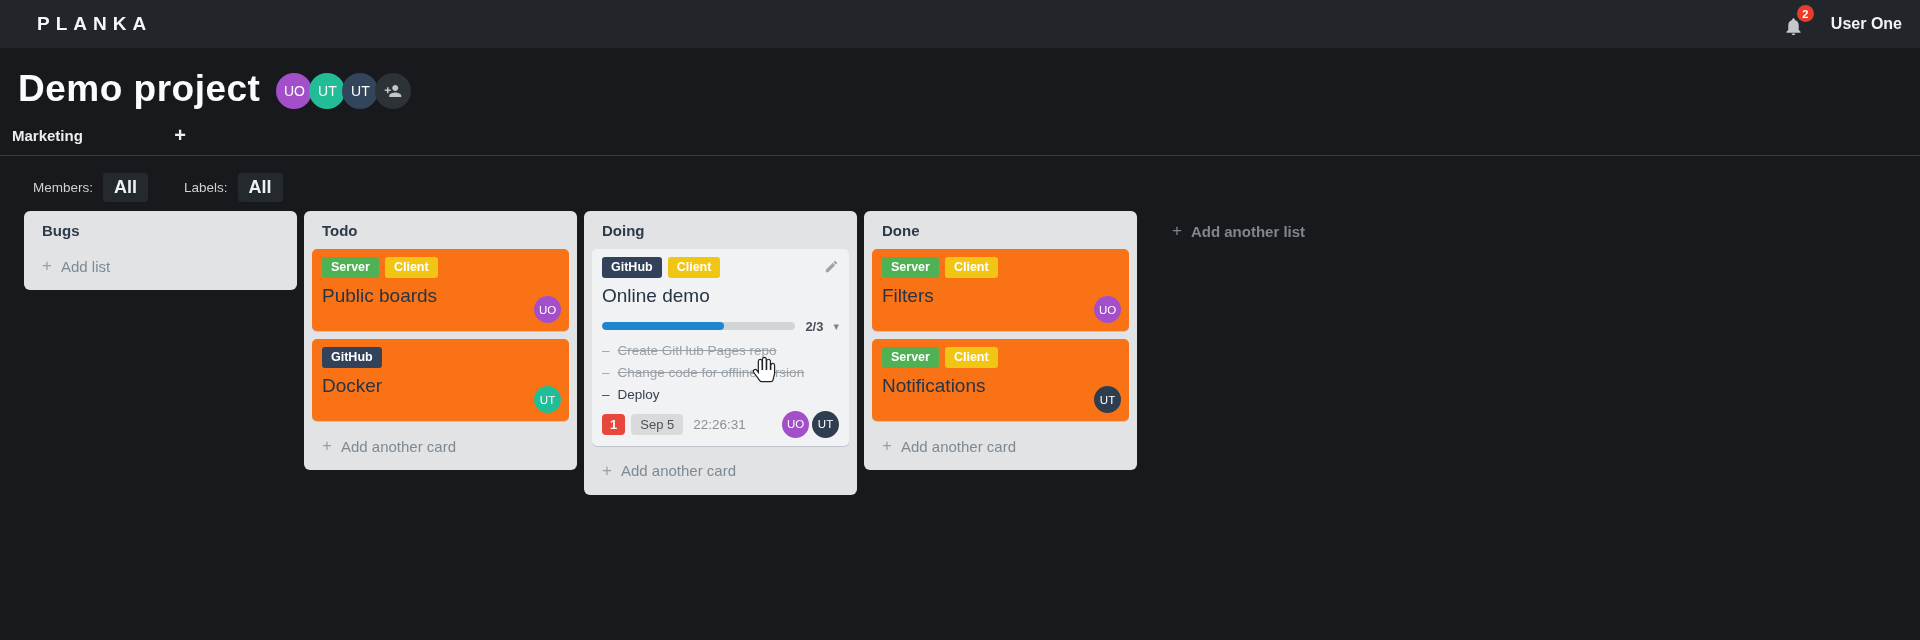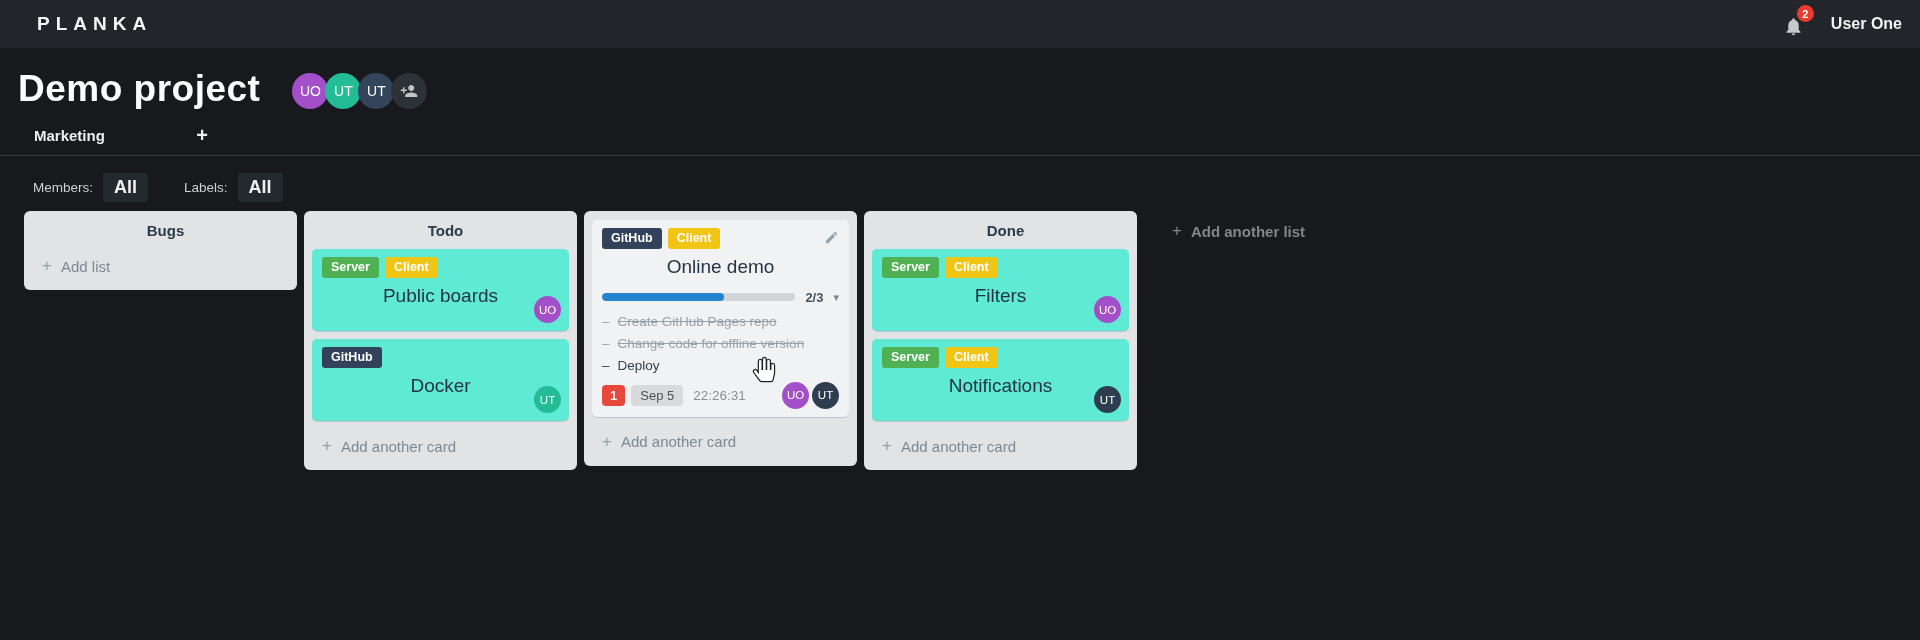--- a/index.html
+++ b/index.html
@@ -27,21 +27,21 @@
   .bell-badge {
     position:absolute; top:-7px; right:-9px;
     background:#eb3b2d; color:#fff; font-size:11px; font-weight:bold;
     min-width:17px; height:17px; border-radius:9px;
     display:flex; align-items:center; justify-content:center; padding:0 4px;
   }
   .username { font-size:16px; font-weight:bold; color:#f2f3f4; cursor:pointer; }
 
   
   .project-header {
-    display:flex; align-items:center; gap:32px;
+    display:flex; align-items:center; gap:16px;
     padding:16px 0 0 18px; height:66px;
   }
   .project-title { font-size:37px; font-weight:bold; color:#fbfcfd; letter-spacing:0.5px; }
   .avatars { display:flex; align-items:center; margin-top:4px; }
   .avatar {
     width:36px; height:36px; border-radius:50%;
     display:flex; align-items:center; justify-content:center;
     font-size:14px; font-weight:normal; color:#fff; margin-left:-3px;
     cursor:pointer;
   }
@@ -49,21 +49,21 @@
   .add-member {
     width:36px; height:36px; border-radius:50%; background:#2d3237;
     display:flex; align-items:center; justify-content:center;
     margin-left:-3px; cursor:pointer;
   }
   .add-member svg { width:18px; height:18px; fill:#c3c5c7; }
 
   
   .tabs {
     display:flex; align-items:stretch; height:40px; margin-top:2px;
-    padding-left:22px; border-bottom:1px solid rgba(255,255,255,0.15);
+    border-bottom:1px solid rgba(255,255,255,0.15);
   }
   .tab {
     width:160px; display:flex; align-items:center; padding:0 12px;
     font-size:15px; font-weight:bold; color:#eceef0; cursor:pointer;
   }
   .tab.active { background:#272c31; }
   .tab-add {
     width:40px; display:flex; align-items:center; justify-content:center;
     font-size:20px; font-weight:bold; color:#eceef0; cursor:pointer;
   }
@@ -77,32 +77,31 @@
   .filter-chip {
     background:#24292d; color:#f0f1f2; font-size:18px; font-weight:bold;
     border-radius:3px; padding:4px 11px; cursor:pointer;
   }
   .filter-gap { width:16px; }
 
   
   .board {
     display:flex; align-items:flex-start;
     margin:12px 0 0 24px;
-    text-align:center;
   }
   .list {
     width:273px; margin-right:7px; background:#e1e3e5;
     border-radius:6px; padding:9px 8px 8px 8px; flex-shrink:0;
   }
   .list-title {
     font-size:15px; font-weight:bold; color:#2d3a49;
     padding:2px 0 10px 10px; cursor:pointer;
   }
   .card {
-    position:relative; background:#5eead4; border-radius:5px;
+    position:relative; background:#f97316; border-radius:5px;
     box-shadow:0 1px 0 rgba(9,30,66,0.15);
     padding:8px 10px; margin-bottom:8px; cursor:pointer;
   }
   .card.hovered { background:#f1f2f3; }
   .card-min { min-height:82px; }
   .label-row { display:flex; gap:6px; margin-bottom:7px; }
   .chip {
     color:#fff; font-size:12.5px; font-weight:bold;
     border-radius:3px; padding:4px 9px; line-height:1;
   }
@@ -228,20 +227,21 @@
           <span class="avatar sm" style="background: rgb(34, 189, 150);">UT</span>
         </div>
     </div>
     <div class="add-card">
       <span class="plus">+</span>
       <span>Add another card</span>
     </div>
   </div>
 
   <div class="list">
+    <div class="list-title">Doing</div>
     <div class="card hovered">
       <div class="label-row">
         <span class="chip" style="background: rgb(49, 66, 90);">GitHub</span>
         <span class="chip" style="background: rgb(240, 197, 20);">Client</span>
       </div>
       <div class="edit-icon">
         <svg viewBox="0 0 24 24">
             <path d="M3 17.25V21h3.75L17.81 9.94l-3.75-3.75L3 17.25zM20.71 7.04c.39-.39.39-1.02 0-1.41l-2.34-2.34a.996.996 0 0 0-1.41 0l-1.83 1.83 3.75 3.75 1.83-1.83z"></path>
           </svg>
       </div>

